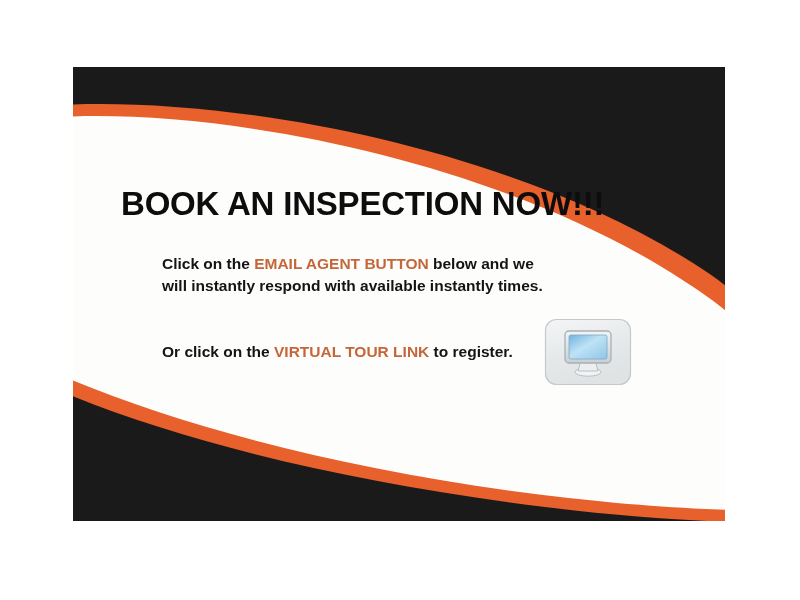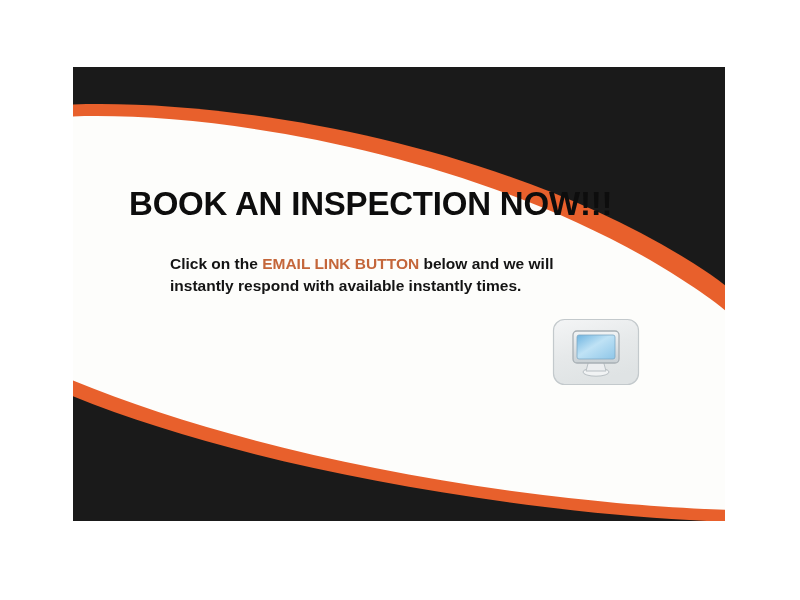--- a/index.html
+++ b/index.html
@@ -37,21 +37,21 @@
     left: 0;
     top: 0;
     width: 652px;
     height: 454px;
     display: block;
   }
 
   
   #content {
     position: absolute;
-    left: 12px;
+    left: 4px;
     top: 0;
     width: 652px;
     height: 454px;
   }
 
   #headline {
     position: absolute;
     left: 44px;
     top: 118px;
     font-size: 33px;
@@ -127,23 +127,26 @@
                  C 562,451 632,455 700,456
                  L 700,500 L -40,500 Z"></path>
       </g>
     </svg>
 
     <div id="content">
 
       <div id="headline">BOOK AN INSPECTION NOW!!!</div>
 
       <div class="body-block" id="para-1">
-        <span>Click on the </span><span class="hl">EMAIL LINK BUTTON</span><span> below and we will instantly respond with available instantly times.</span>
+        <span>Click on the </span><span class="hl">EMAIL AGENT BUTTON</span><span> below and we will instantly respond with available instantly times.</span>
       </div>
 
+      <div class="body-block" id="para-2">
+        <span>Or click on the </span><span class="hl">VIRTUAL TOUR LINK</span><span> to register.</span>
+      </div>
 
       <div id="monitor-button">
         <svg viewBox="0 0 88 68">
           <defs>
             <linearGradient id="btnG" x1="0" y1="0" x2="0.35" y2="1">
               <stop offset="0%" stop-color="#f4f5f6"></stop>
               <stop offset="55%" stop-color="#e6e9ea"></stop>
               <stop offset="100%" stop-color="#dfe3e4"></stop>
             </linearGradient>
             <linearGradient id="scrG" x1="0" y1="0" x2="1" y2="1">

